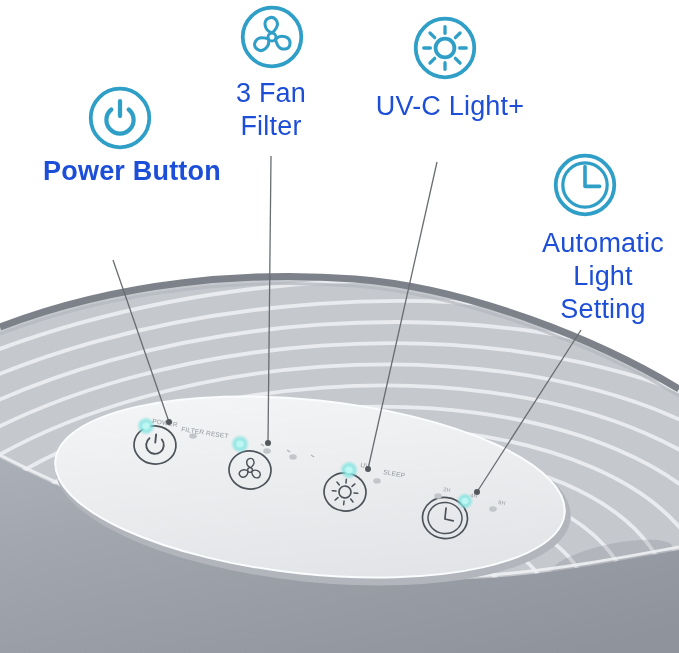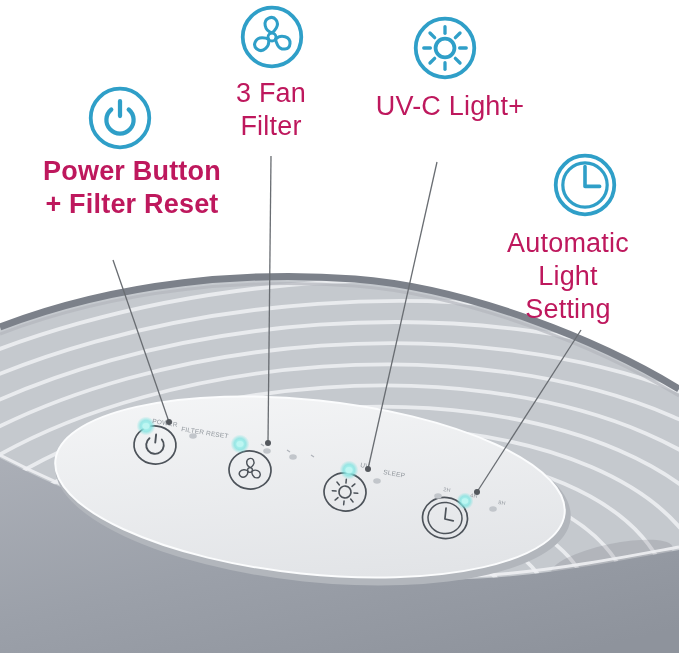--- a/index.html
+++ b/index.html
@@ -5,21 +5,21 @@
   html,body{margin:0;padding:0;background:#ffffff;}
   .stage{
     position:relative;width:679px;height:653px;overflow:hidden;background:#ffffff;
     font-family:"Liberation Sans",sans-serif;
   }
   .device-svg{position:absolute;left:0;top:0;width:679px;height:653px;}
   .callout-icon{position:absolute;width:68px;height:68px;}
   .callout-icon svg{width:100%;height:100%;display:block;}
   .callout-label{
     position:absolute;transform:translateX(-50%);text-align:center;
-    color:#be185d;font-size:27px;line-height:33px;font-weight:500;letter-spacing:.2px;
+    color:#1d4ed8;font-size:27px;line-height:33px;font-weight:500;letter-spacing:.2px;
     white-space:nowrap;
   }
   .icon-stroke{stroke:#2f9fc8;fill:none;}
   .panel-text{font-family:"Liberation Sans",sans-serif;font-size:6.5px;fill:#8f959b;letter-spacing:.2px;}
   .panel-text-sm{font-family:"Liberation Sans",sans-serif;font-size:5.5px;fill:#979da3;letter-spacing:.2px;}
 </style>
 </head>
 <body>
 
 <div class="stage">
@@ -200,31 +200,30 @@
   <div class="callout-icon" style="left:551px;top:151px;">
     <svg viewBox="0 0 72 72">
       <circle class="icon-stroke" cx="36" cy="36" r="31" stroke-width="4"></circle>
       <circle class="icon-stroke" cx="36" cy="36" r="23.5" stroke-width="3.4"></circle>
       <path class="icon-stroke" d="M36,16.5 L36,37.5 L51.5,37.5" stroke-width="3.8" stroke-linecap="round" stroke-linejoin="round"></path>
     </svg>
   </div>
 
   <div class="callout-label" style="left:132px;top:155px;font-weight:bold;">
     <div>Power Button</div>
-    <div>+ Filter Reset</div>
   </div>
 
   <div class="callout-label" style="left:271px;top:77px;">
     <div>3 Fan</div>
     <div>Filter</div>
   </div>
 
   <div class="callout-label" style="left:450px;top:90px;text-align:right;">
     <div>UV-C Light+</div>
   </div>
 
-  <div class="callout-label" style="left:568px;top:227px;">
+  <div class="callout-label" style="left:603px;top:227px;">
     <div>Automatic</div>
     <div>Light</div>
     <div>Setting</div>
   </div>
 
 </div>
 
 </body></html>

